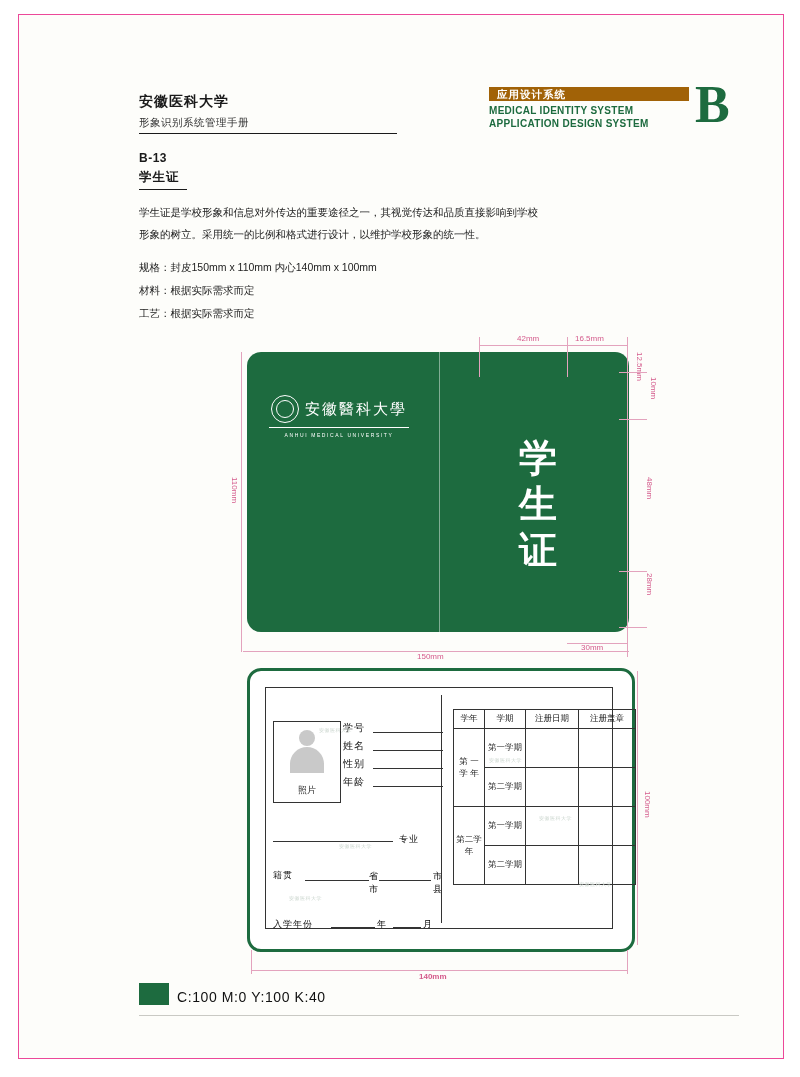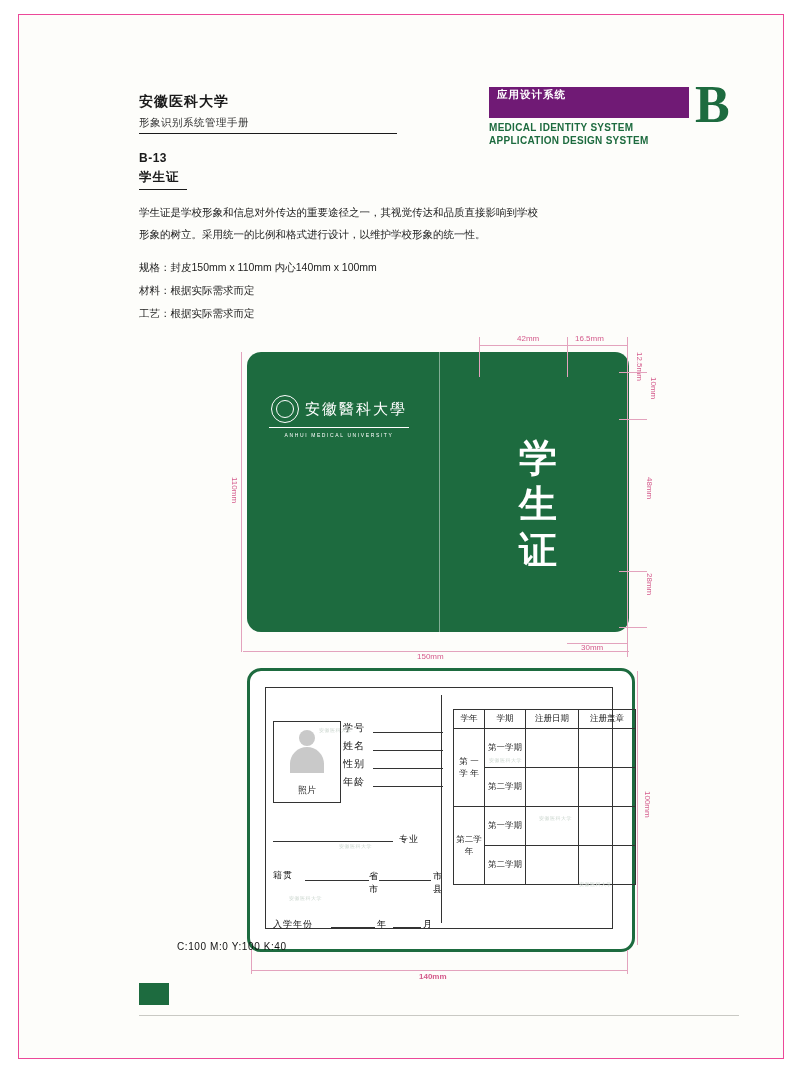--- a/index.html
+++ b/index.html
@@ -7,21 +7,21 @@
   .page{position:relative;width:800px;height:1077px;background:#fff;overflow:hidden;}
   .sheet{position:absolute;left:18px;top:14px;width:764px;height:1043px;background:#fdfdfa;border:1px solid #ec4899;}
 
   
   .hdr-left{position:absolute;left:120px;top:78px;width:260px;}
   .hdr-left .cn{font-size:14px;font-weight:bold;color:#1a1a1a;letter-spacing:1px;}
   .hdr-left .cn2{font-size:10.5px;color:#333;margin-top:5px;letter-spacing:.5px;}
   .hdr-left .rule{position:absolute;left:0;top:40px;width:258px;height:1px;background:#1a1a1a;}
 
   .hdr-right{position:absolute;left:470px;top:72px;width:220px;text-align:left;}
-  .hdr-right .bar{position:relative;width:200px;height:31px;background:#701a75;}
+  .hdr-right .bar{position:relative;width:200px;height:14px;background:#a16207;}
   .hdr-right .bar span{position:absolute;left:8px;top:1px;font-size:10.5px;color:#fff;font-weight:bold;letter-spacing:1px;}
   .hdr-right .en1{font-size:10px;color:#1d6b3f;font-weight:bold;margin-top:4px;letter-spacing:.3px;}
   .hdr-right .en2{font-size:10px;color:#1d6b3f;font-weight:bold;margin-top:2px;letter-spacing:.3px;}
   .bigB{position:absolute;left:676px;top:64px;font-size:52px;line-height:52px;color:#1d6b3f;font-weight:bold;font-family:"Liberation Serif",serif;}
 
   
   .sec-code{position:absolute;left:120px;top:136px;font-size:12px;font-weight:bold;color:#1a1a1a;letter-spacing:.5px;}
   .sec-title{position:absolute;left:120px;top:154px;font-size:12.5px;font-weight:bold;color:#1a1a1a;letter-spacing:1px;}
   .sec-rule{position:absolute;left:120px;top:174px;width:48px;height:1px;background:#1a1a1a;}
 
@@ -79,21 +79,21 @@
   table.reg{position:absolute;left:434px;top:694px;border-collapse:collapse;}
   table.reg td{border:1px solid #333;font-size:8.5px;color:#111;text-align:center;padding:0;}
   .c1{width:30px;}.c2{width:40px;}.c3{width:52px;}.c4{width:56px;}
   .rh{height:18px;}
   .rb{height:38px;}
 
   .wm{position:absolute;color:#cfd9d2;font-size:5px;letter-spacing:.5px;white-space:nowrap;}
 
   
   .chip{position:absolute;left:120px;top:968px;width:30px;height:22px;background:#1d6b3f;}
-  .chip-txt{position:absolute;left:158px;top:926px;font-size:10px;color:#111;letter-spacing:.6px;}
+  .chip-txt{position:absolute;left:158px;top:974px;font-size:14px;color:#111;letter-spacing:.6px;}
   .foot-rule{position:absolute;left:120px;top:1000px;width:600px;height:1px;background:#c9c9c4;}
 </style>
 </head>
 <body>
 
 <div class="page">
   <div class="sheet">
 
     <div class="hdr-left">
       <div class="cn">安徽医科大学</div>

